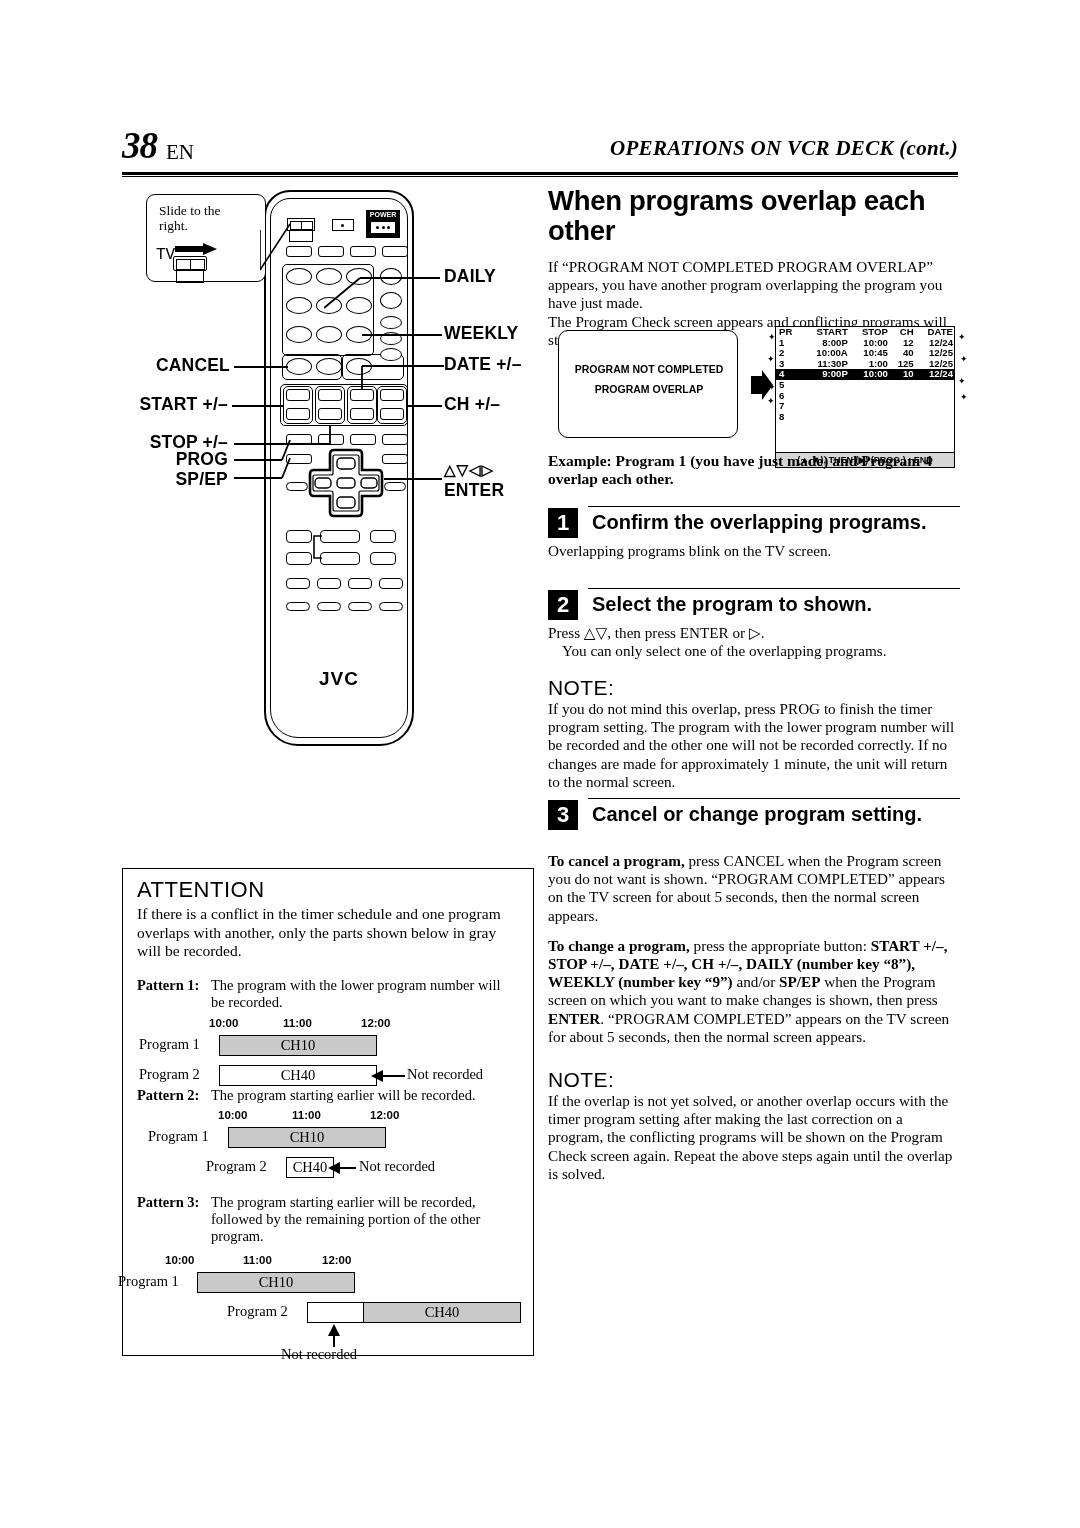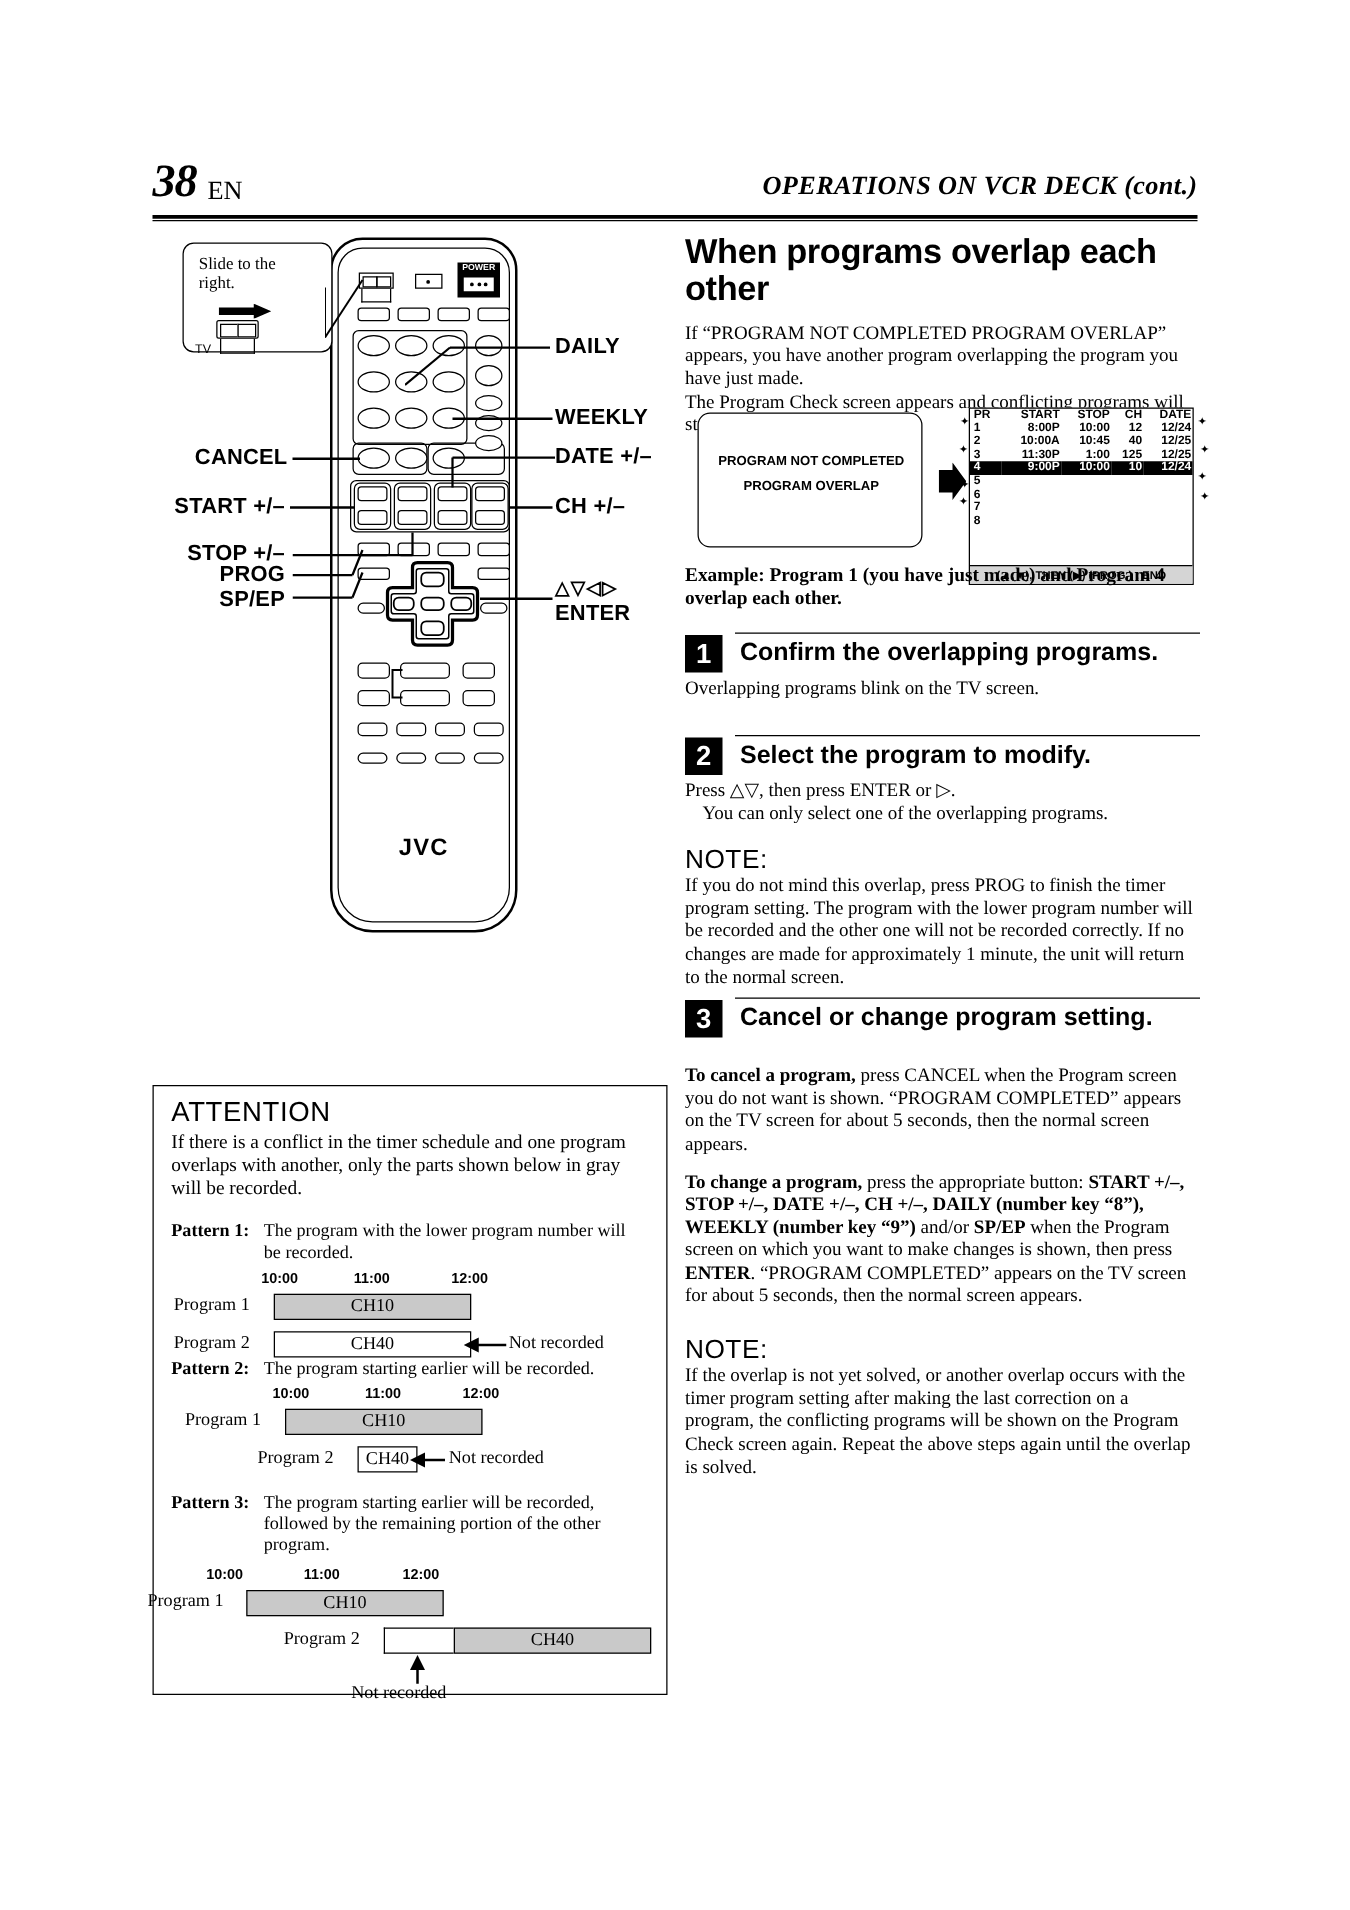--- a/index.html
+++ b/index.html
@@ -44,21 +44,21 @@
     border:1.6px solid #000; border-radius:9px; background:#fff; z-index:5;
   }
   .callout-text {
     position:absolute; left:12px; top:8px; width:100px;
     font-size:13.5px; line-height:15px; font-family:"Liberation Serif", serif;
   }
   .callout-arrow {
     position:absolute; left:28px; top:48px; width:42px; height:12px; z-index:6;
   }
   .tv-label {
-    position:absolute; left:9px; top:79px; font-size:10px; font-family:Liberation Sans, sans-serif;
+    position:absolute; left:9px; top:51px; font-size:16px; font-family:Liberation Mono, monospace;
   }
   .tv-switch {
     position:absolute; left:26px; top:61px; width:34px; height:15px;
     border:1.6px solid #000; border-radius:2px; background:#fff;
   }
   .tv-switch::before{
     content:""; position:absolute; left:2px; top:2px; width:13px; height:9px;
     border:1.2px solid #000; background:#fff;
   }
   .tv-switch::after{
@@ -509,21 +509,21 @@
   <div class="step-num">1</div>
   <div class="step-title">Confirm the overlapping programs.</div>
   <div class="step-body">
     <span>Overlapping programs blink on the TV screen.</span>
   </div>
 </div>
 
 <div class="step" style="top:588px;">
   <div class="step-rule"></div>
   <div class="step-num">2</div>
-  <div class="step-title">Select the program to modify.</div>
+  <div class="step-title">Select the program to shown.</div>
   <div class="step-body">
     <span>Press △▽, then press ENTER or ▷.</span>
     <span class="indent">You can only select one of the overlapping programs.</span>
   </div>
 </div>
 
 <div class="blk" style="top:676px;">
   <div class="note-head">NOTE:</div>
   <div>If you do not mind this overlap, press PROG to finish the timer program setting. The program with the lower program number will be recorded and the other one will not be recorded correctly. If no changes are made for approximately 1 minute, the unit will return to the normal screen.</div>
 </div>

